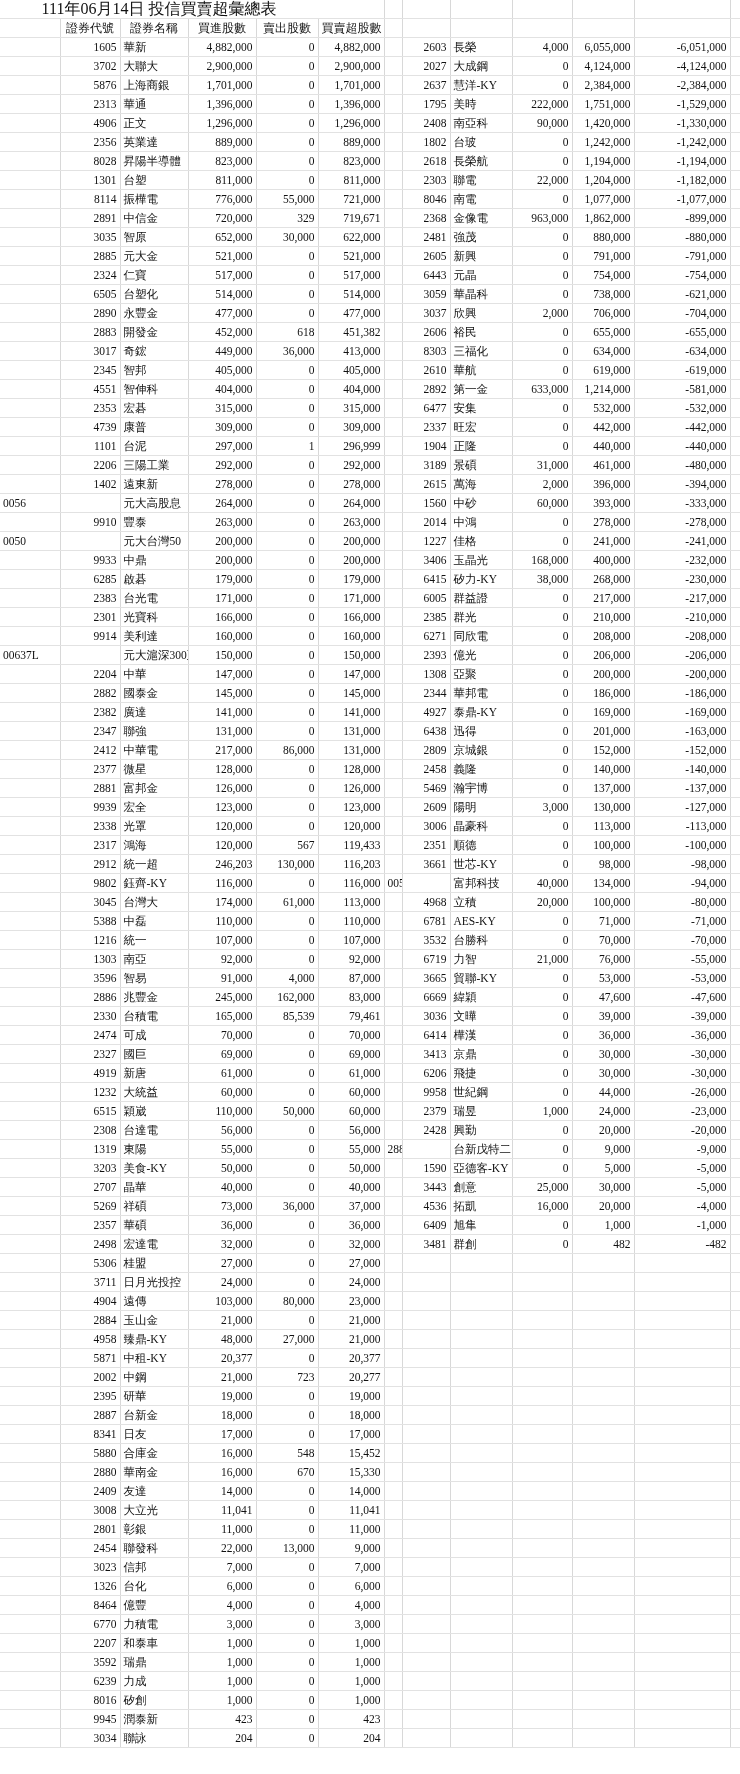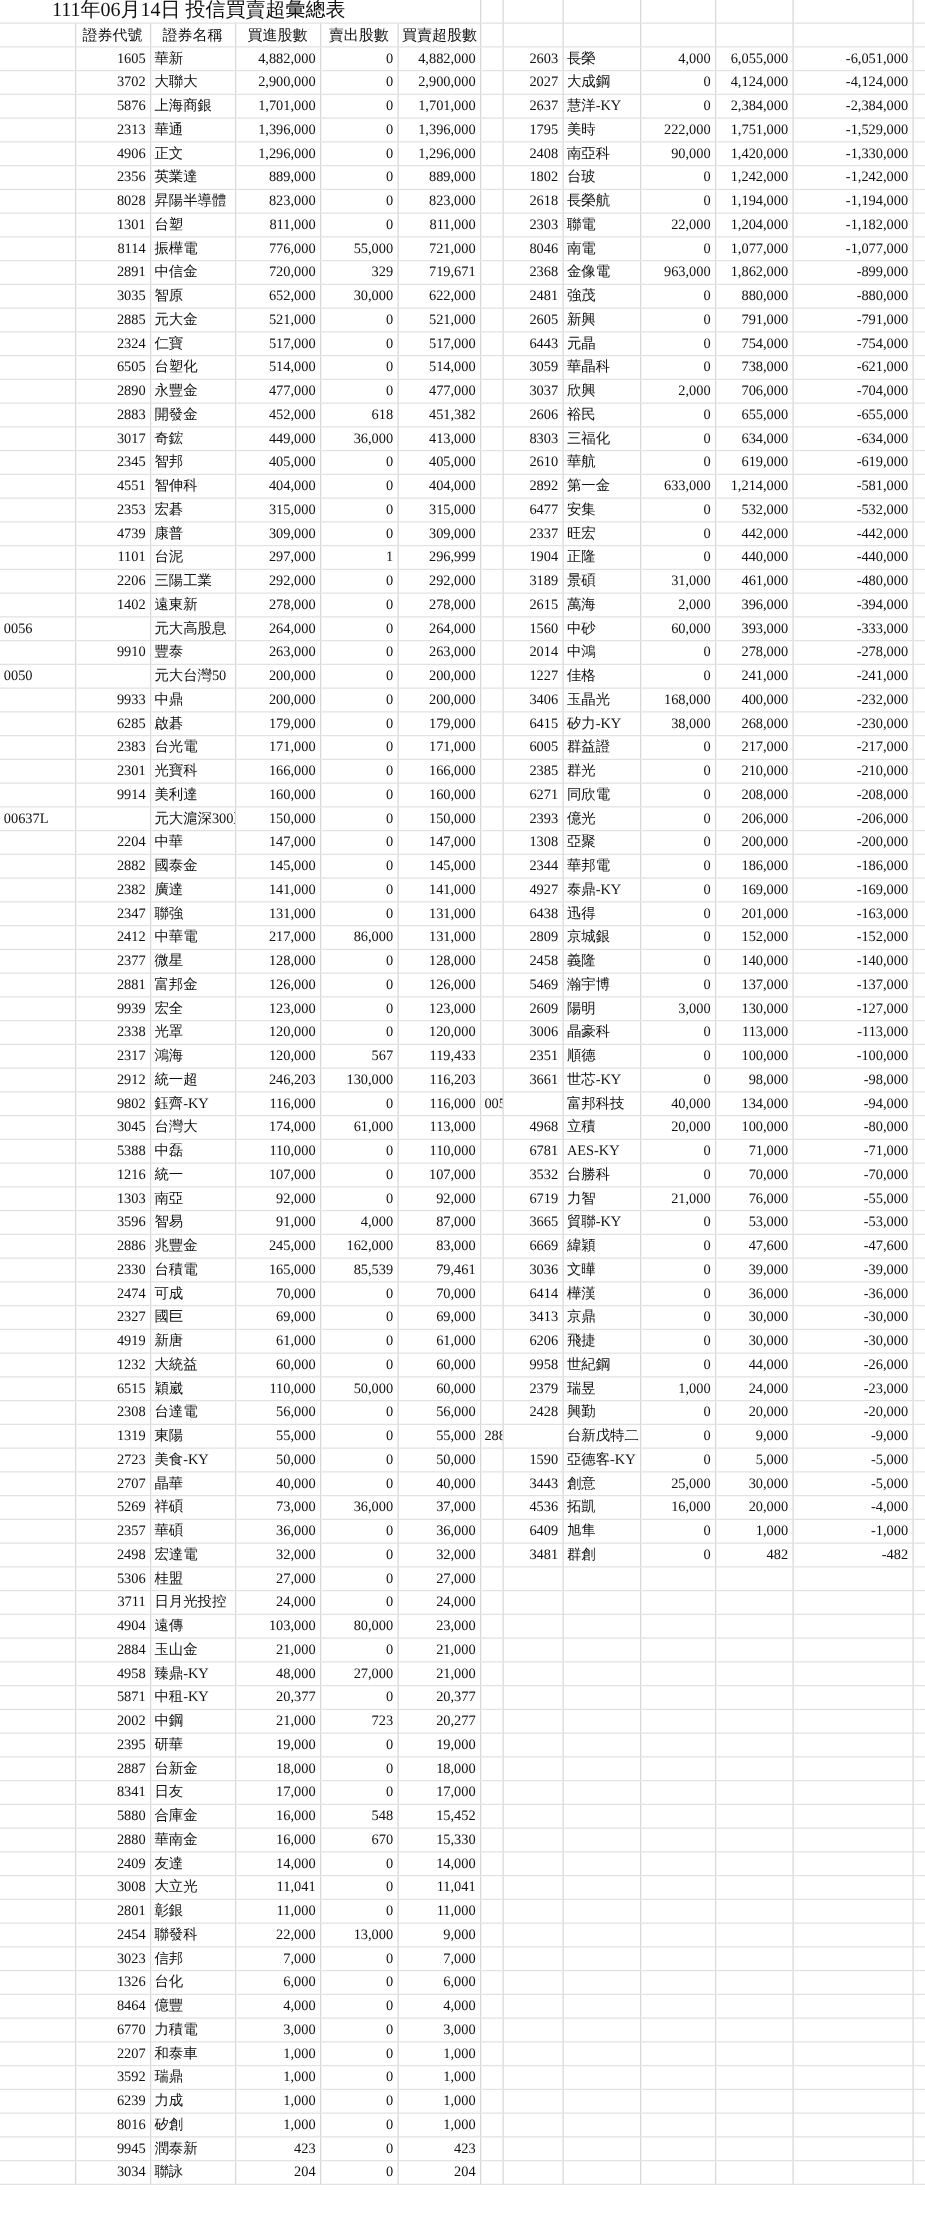--- a/index.html
+++ b/index.html
@@ -984,21 +984,21 @@
           <td class="l">2887F</td>
           <td class="r"></td>
           <td class="l name">台新戊特二</td>
           <td class="r">0</td>
           <td class="r">9,000</td>
           <td class="r">-9,000</td>
           <td></td>
         </tr>
         <tr>
           <td class="l"></td>
-          <td class="r">2723</td>
+          <td class="r">3203</td>
           <td class="l name">美食-KY</td>
           <td class="r">50,000</td>
           <td class="r">0</td>
           <td class="r">50,000</td>
           <td class="l"></td>
           <td class="r">1590</td>
           <td class="l name">亞德客-KY</td>
           <td class="r">0</td>
           <td class="r">5,000</td>
           <td class="r">-5,000</td>

